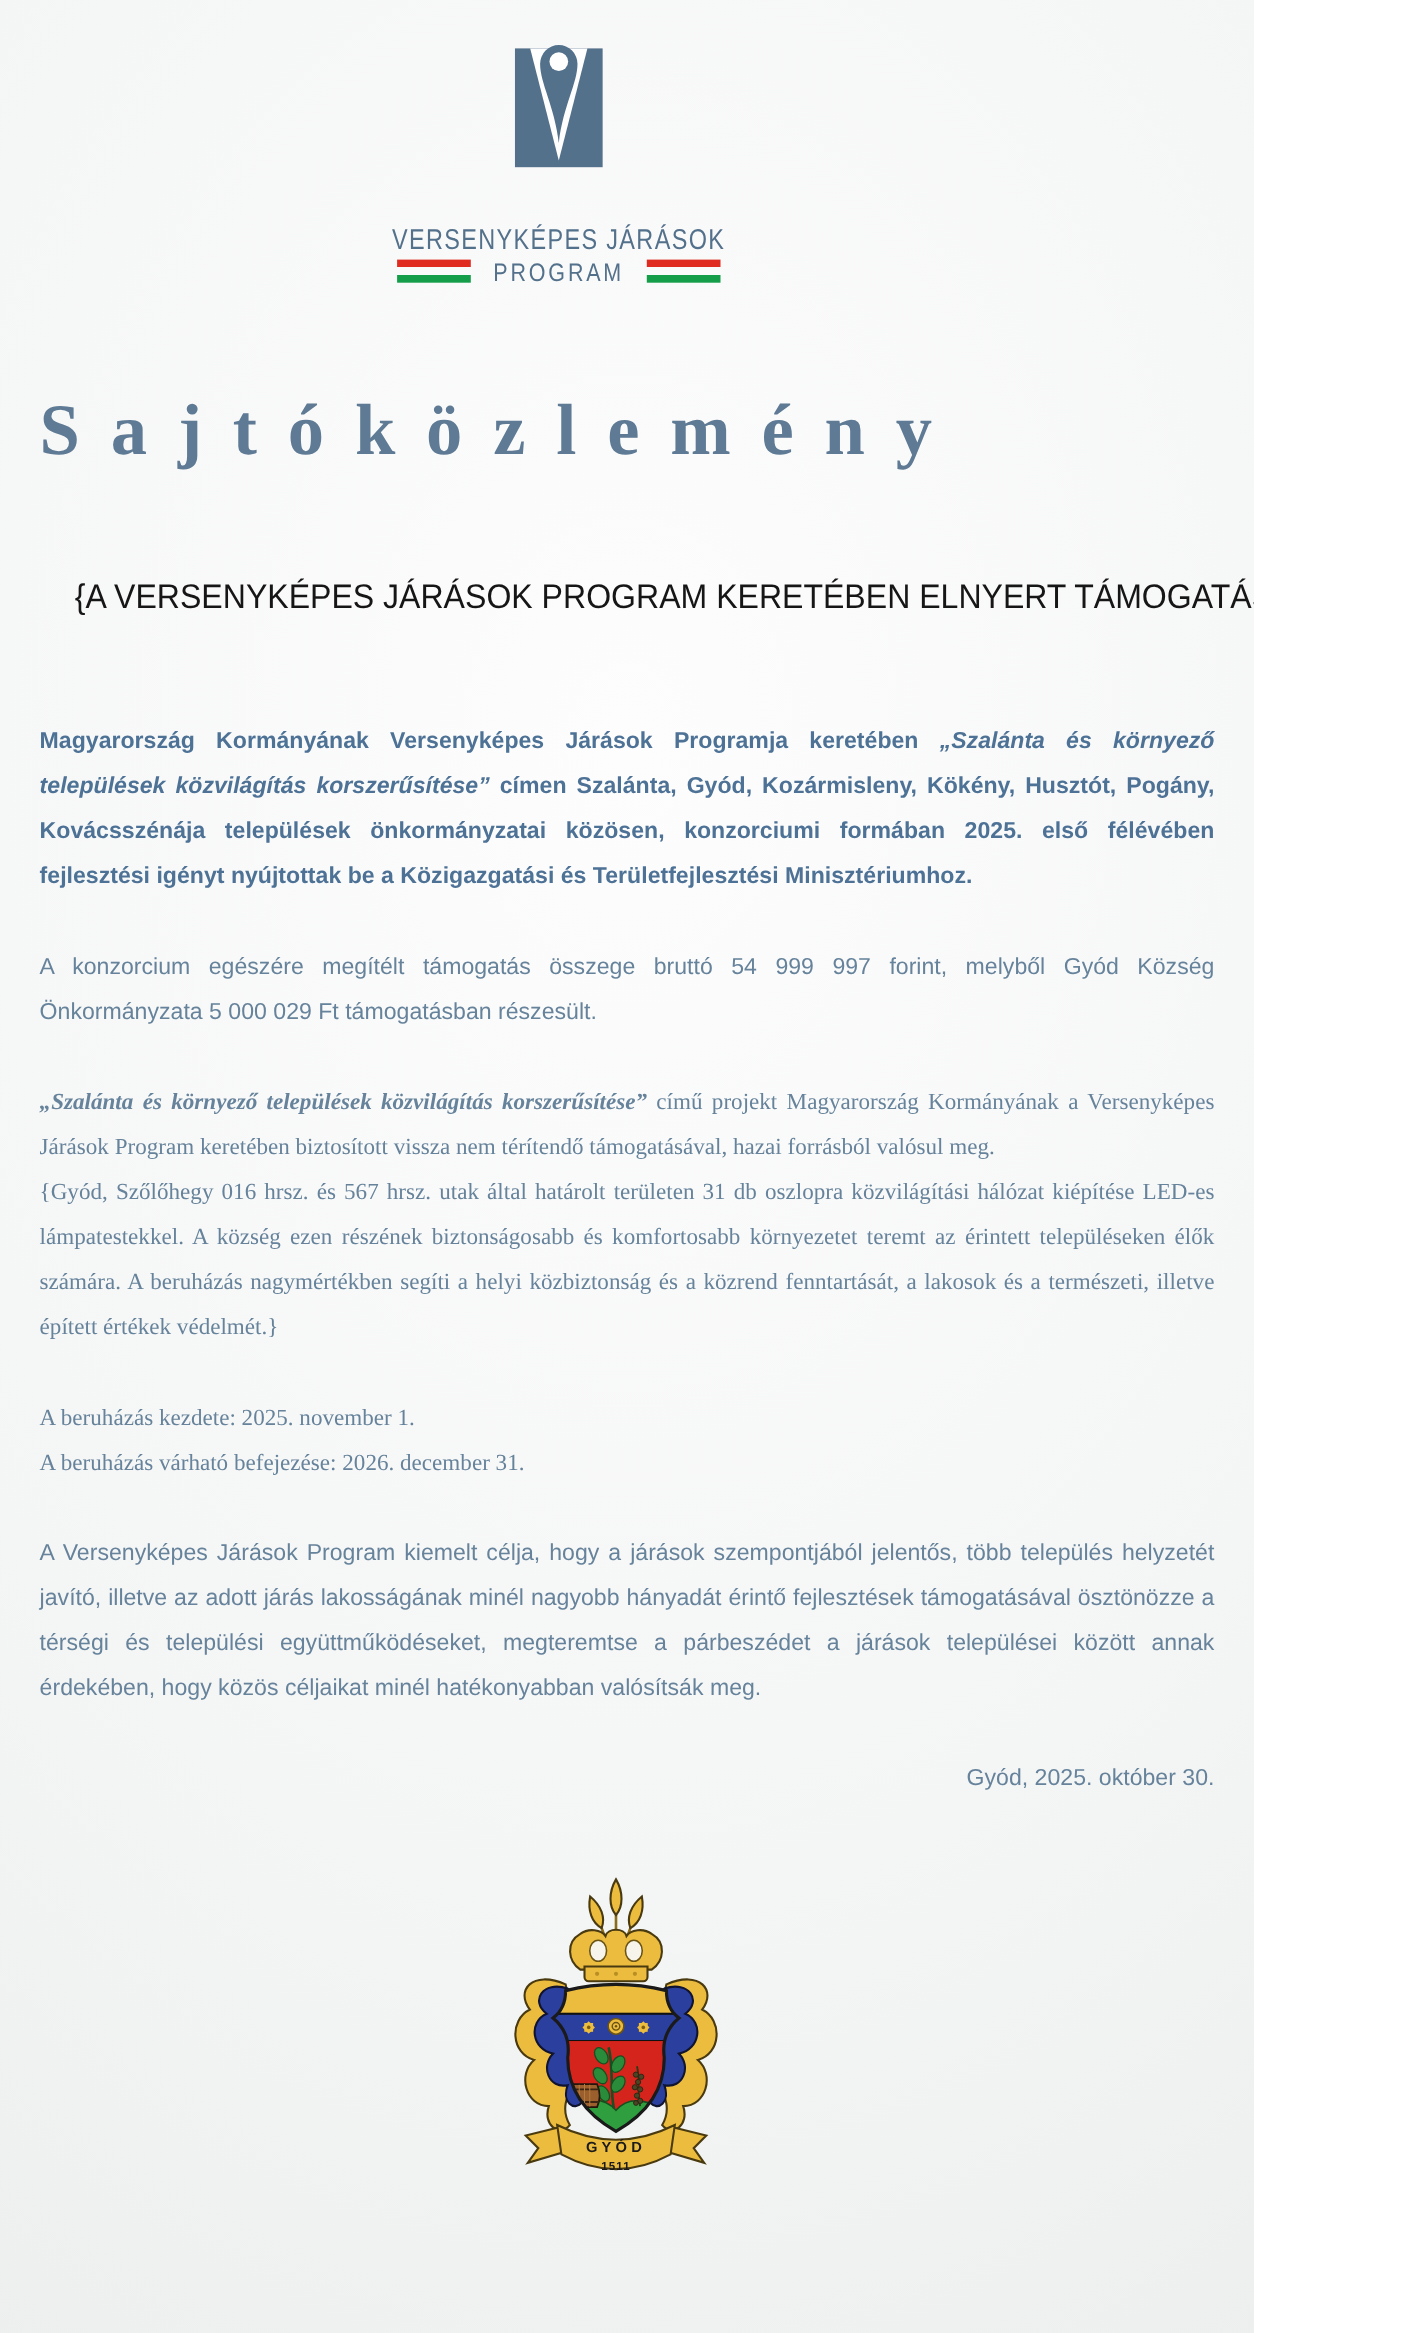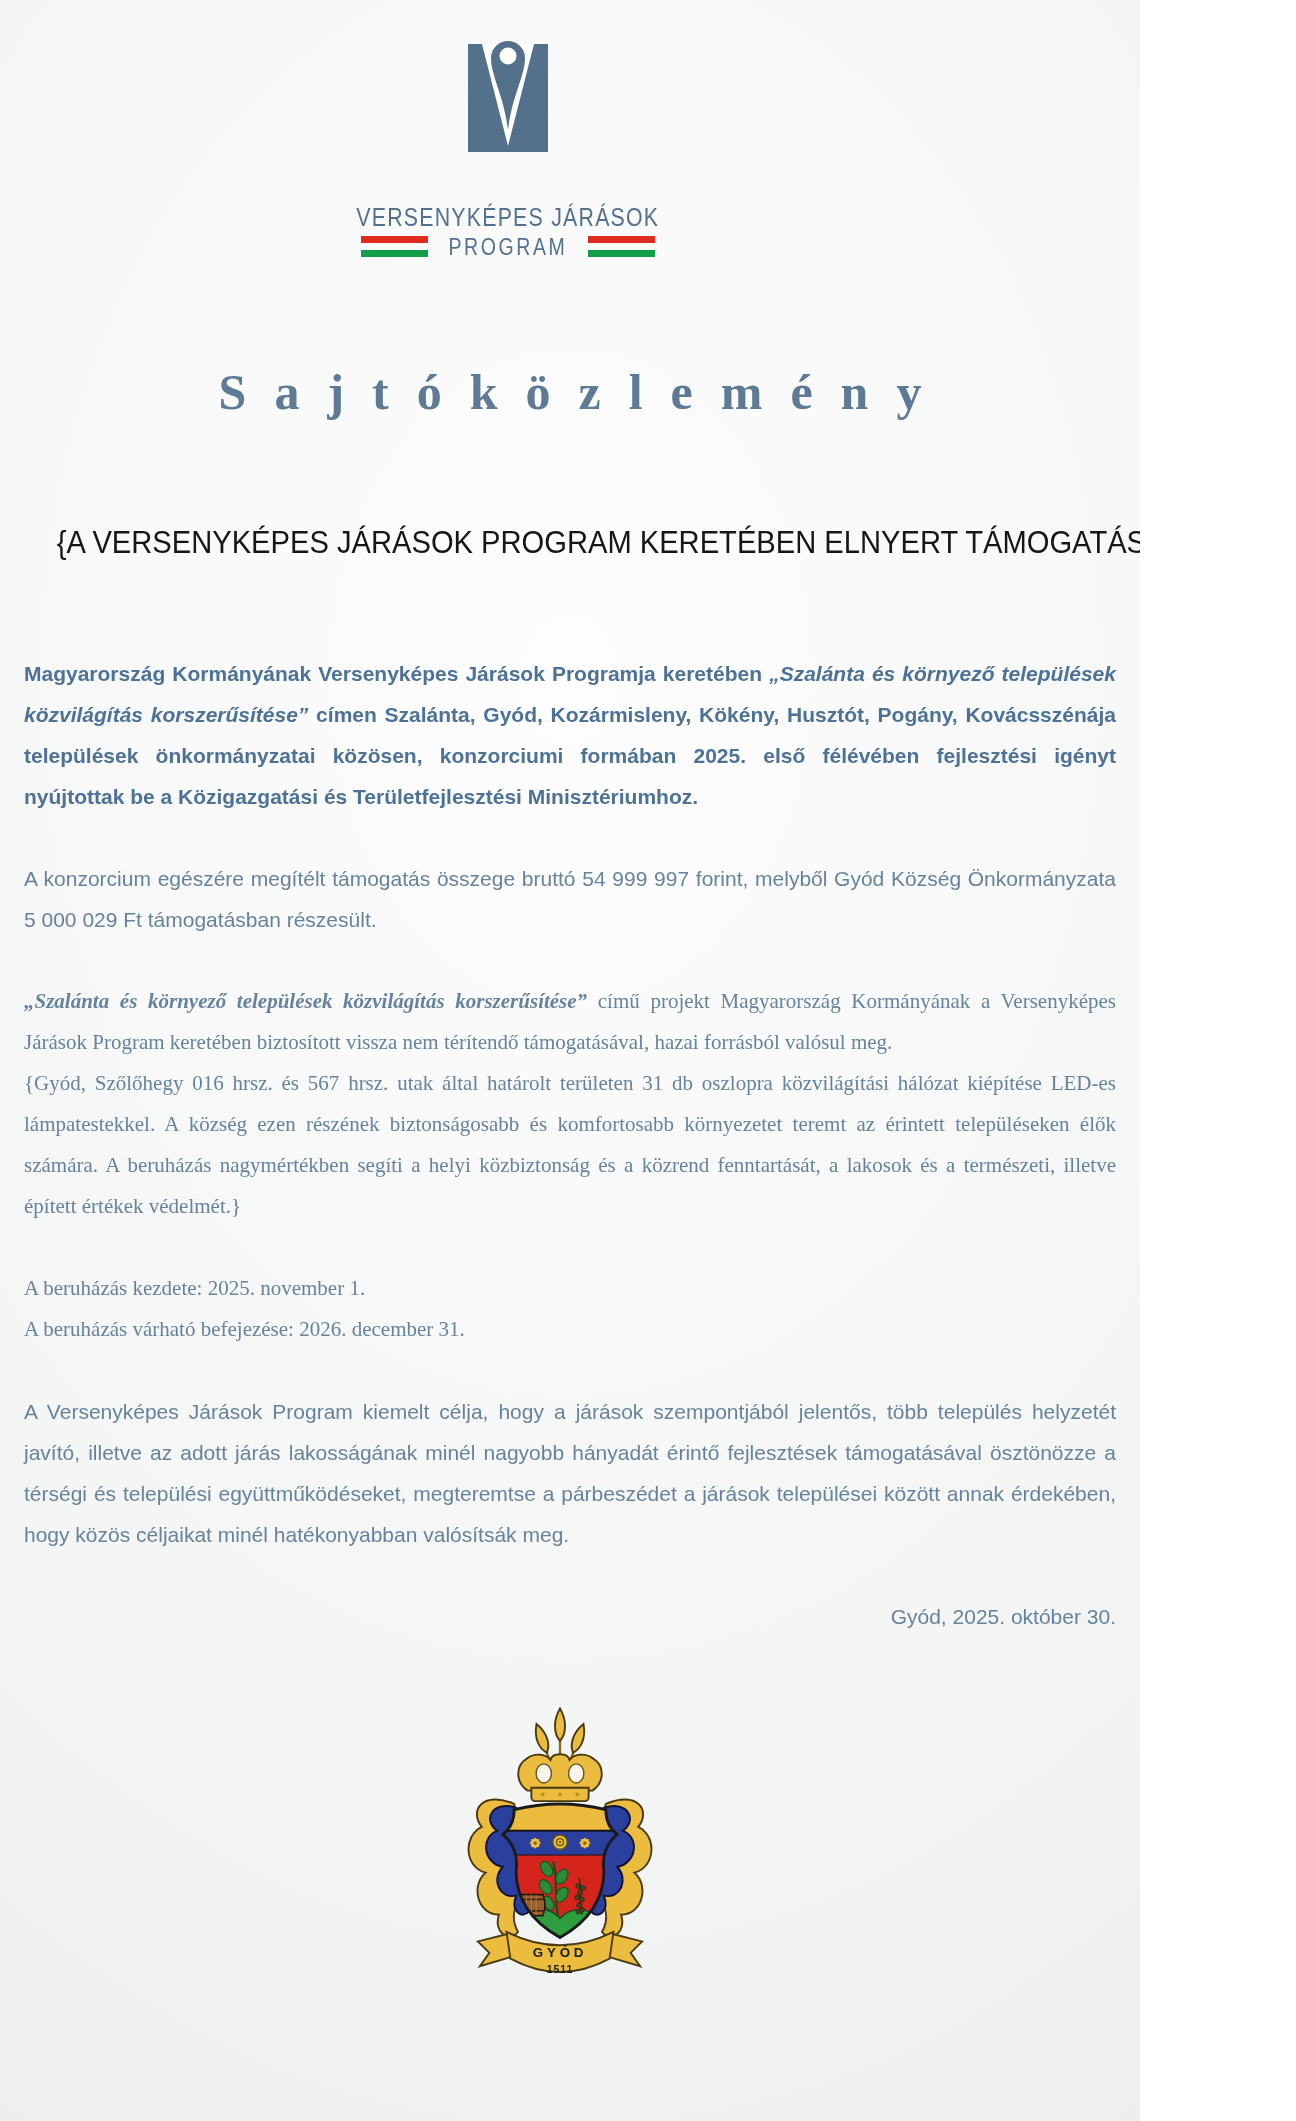--- a/index.html
+++ b/index.html
@@ -9,35 +9,35 @@
     --arms-blue:#2b3f9e; --arms-red:#d5241c; --arms-green:#2f9e3f;
     --arms-gold:#ecbc3e; --arms-outline:#1a1a1a;
     --bg-edge:#e9eaea; --bg-center:#fdfdfd;
   }
   *{margin:0;padding:0;box-sizing:border-box;}
   html,body{width:1296px;}
   body{font-family:"Liberation Sans",sans-serif;}
   .page{
     width:1140px;height:2121px;overflow:hidden;
     background:radial-gradient(ellipse 130% 95% at 50% 32%, var(--bg-center) 0%, #f4f5f5 52%, var(--bg-edge) 100%);
-    padding:34px 24px 0;
+    padding:34px 36px 0;
   }
   
   .logo-wrap{display:flex;flex-direction:column;align-items:center;transform:translateX(-62px);}
   .pin-svg{display:block;}
   .logo-line1{margin-top:50px;color:var(--accent);font-size:26px;line-height:26px;
     font-weight:400;letter-spacing:1.5px;transform:scaleX(0.82);white-space:nowrap;}
   .logo-row{margin-top:6px;display:flex;align-items:flex-start;gap:10px;}
   .flag{width:67px;height:21px;
     background:linear-gradient(to bottom,var(--flag-red) 0 33%,rgba(0,0,0,0) 33% 67%,var(--flag-green) 67% 100%);}
   .logo-line2{color:var(--accent);font-size:23px;line-height:23px;letter-spacing:3px;
     transform:scaleX(0.85);white-space:nowrap;}
   
-  h1.title{margin-top:100px;text-align:center;font-family:"Liberation Serif",serif;
-    font-weight:700;font-size:50px;line-height:66px;color:var(--title);
+  h1.title{margin-top:100px;text-align:left;font-family:"Liberation Serif",serif;
+    font-weight:700;font-size:66px;line-height:66px;color:var(--title);
     letter-spacing:28px;margin-right:-28px;}
   .subtitle{margin-top:100px;text-align:center;color:var(--subtitle-text);
     font-size:31px;line-height:36px;font-weight:400;white-space:nowrap;transform:scaleX(0.94);}
   
   main{margin-top:92px;color:var(--body-text);font-size:21px;line-height:41px;}
   main p{text-align:justify;margin:0 0 41px;}
   main .tight p{margin:0;font-family:Liberation Serif, serif;}
   main .tight{margin:0 0 41px;}
   p.lead, .lead span{color:var(--body-text-bold);font-weight:700;}
   .quote{font-weight:700;font-style:italic;}

